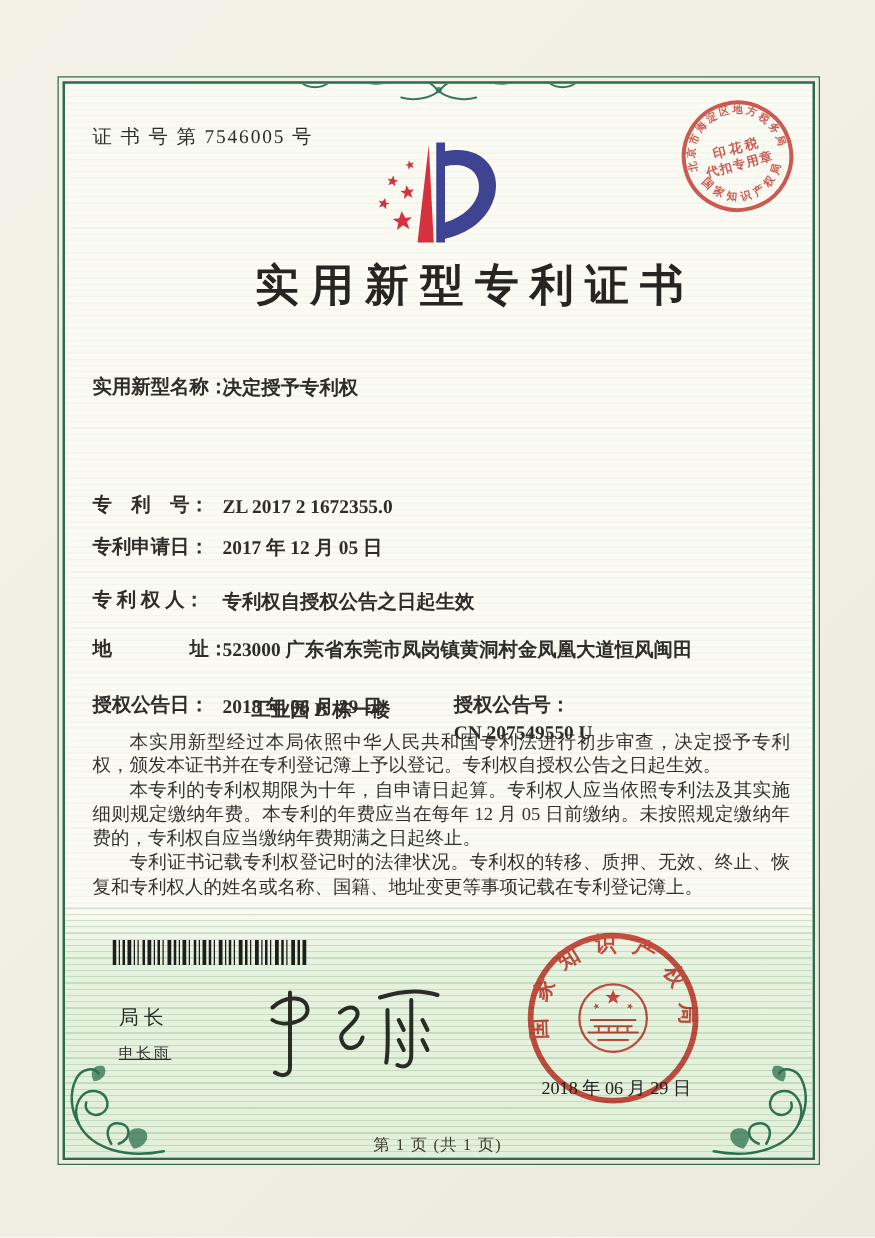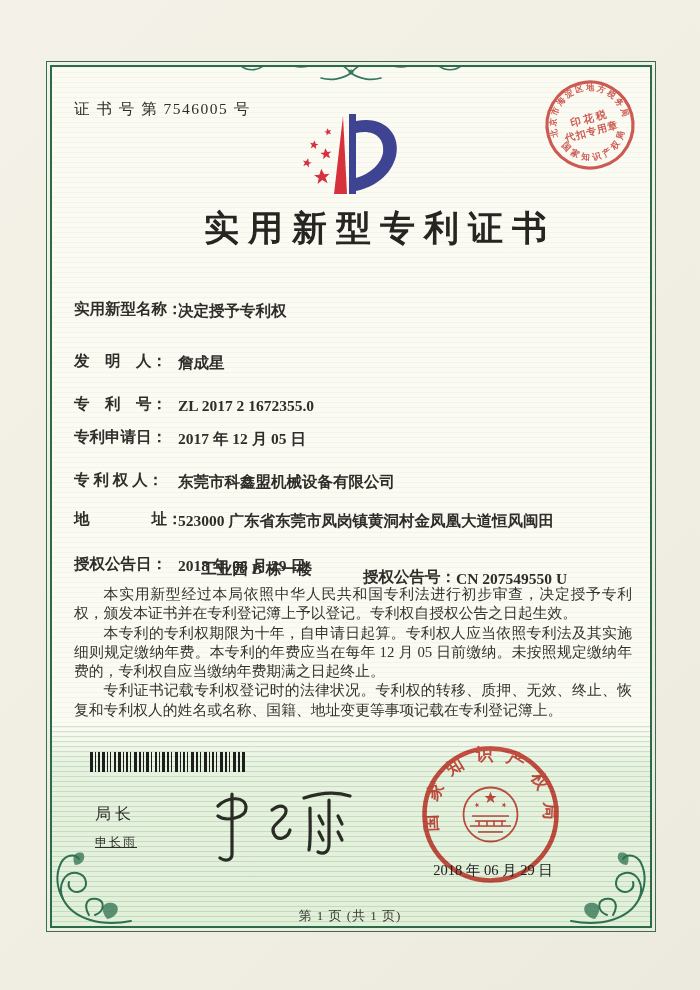--- a/index.html
+++ b/index.html
@@ -40,21 +40,21 @@
   .cert-no{position:absolute;left:74px;top:99px;font-size:15.5px;letter-spacing:1.5px;z-index:3;}
   .logo{position:absolute;left:289px;top:111px;z-index:3;}
   .title{
     position:absolute;left:0;top:205px;width:700px;text-align:center;
     font-size:35px;font-weight:600;letter-spacing:9px;z-index:3;color:#262522;padding-left:30px;
   }
   
   .field-row{position:absolute;left:74px;right:56px;font-size:15.5px;z-index:3;display:flex;font-weight:bold;}
   .f-label{flex:none;width:104px;white-space:pre;}
   .f-value{white-space:pre-wrap;line-height:24px;}
-  .grant-pair2{position:absolute;left:289px;top:13px;display:flex;}
+  .grant-pair2{position:absolute;left:289px;top:0;display:flex;flex-direction:column;}
   .grant-pair2 .f-label{width:auto;}
   
   .body-text{position:absolute;left:74px;width:558px;top:585px;z-index:3;}
   .body-text p{
     margin:0;text-indent:2em;text-align:justify;
     font-size:14.8px;line-height:19.3px;color:#33322f;
   }
   
   .barcode{position:absolute;left:90px;top:752px;z-index:4;}
   .sig-title{position:absolute;left:95px;top:804px;font-size:16px;letter-spacing:4px;z-index:4;}
@@ -150,35 +150,31 @@
       <use href="#st" transform="translate(33,66) scale(0.82) rotate(-5)"></use>
     </g>
   </svg>
 
   <div class="title">实用新型专利证书</div>
 
   <div class="field-row" style="top:299px">
     <span class="f-label">实用新型名称：</span>
     <span class="f-value">决定授予专利权</span>
   </div>
-  <div class="field-row" style="top:351px">
-    <span class="f-label">发　明　人：</span>
-    <span class="f-value">詹成星</span>
-  </div>
   <div class="field-row" style="top:394px">
     <span class="f-label">专　利　号：</span>
     <span class="f-value">ZL 2017 2 1672355.0</span>
   </div>
   <div class="field-row" style="top:427px">
     <span class="f-label">专利申请日：</span>
     <span class="f-value">2017 年 12 月 05 日</span>
   </div>
   <div class="field-row" style="top:470px">
     <span class="f-label">专 利 权 人：</span>
-    <span class="f-value">东莞市科鑫盟机械设备有限公司</span>
+    <span class="f-value">专利权自授权公告之日起生效</span>
   </div>
   <div class="field-row" style="top:509px">
     <span class="f-label">地　　　　址：</span>
     <span class="f-value"><span>523000 广东省东莞市凤岗镇黄洞村金凤凰大道恒风闽田</span><br>
       <span>工业园 B 栋一楼</span></span>
   </div>
   <div class="field-row" style="top:554px">
     <span class="f-label">授权公告日：</span>
     <span class="f-value">2018 年 06 月 29 日</span>
     <span class="grant-pair2">

